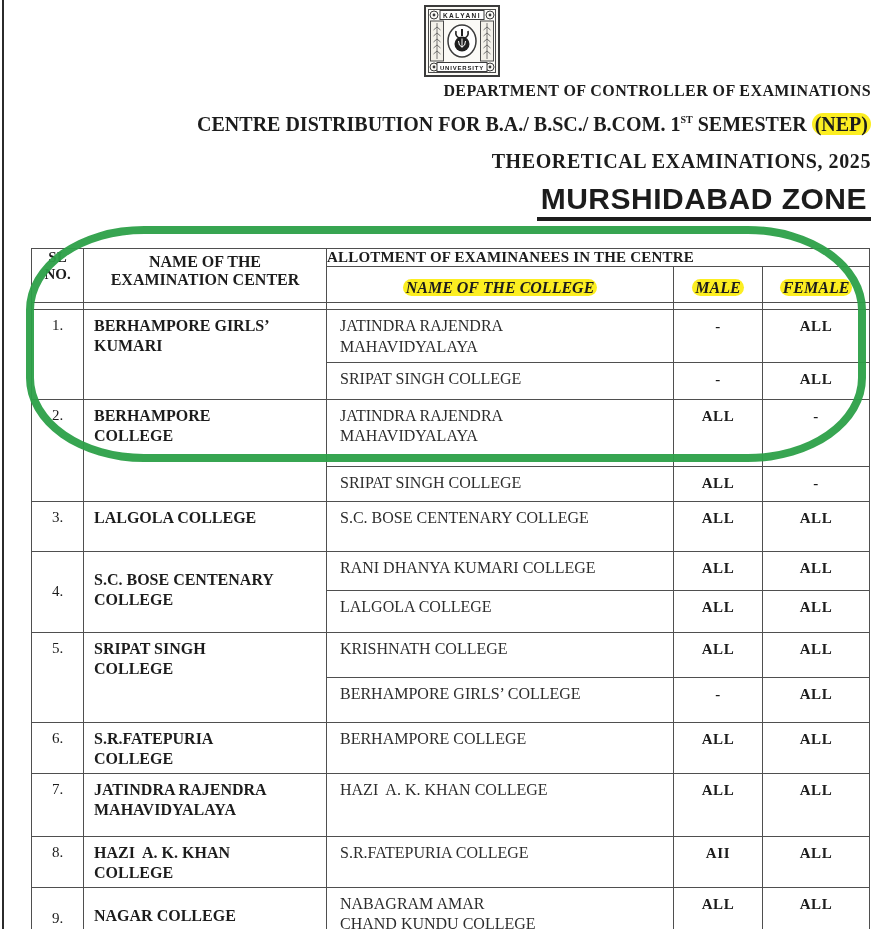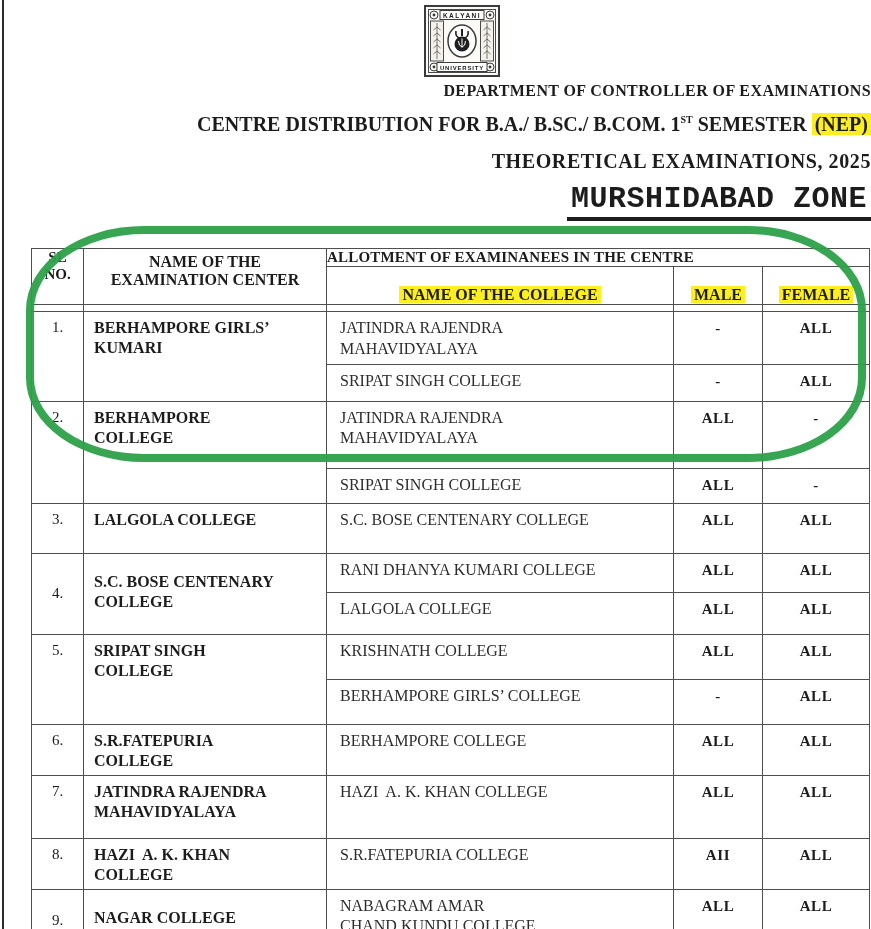--- a/index.html
+++ b/index.html
@@ -13,35 +13,35 @@
   }
   .scan-line { position:absolute; left:2px; top:0; width:2px; height:929px; background:#2b2b2b; }
 
   .logo-wrap { position:absolute; left:424px; top:5px; width:76px; height:72px; }
 
   .hdr { position:absolute; left:0; width:100%; text-align:right; font-weight:bold; white-space:pre-wrap; }
   .dept      { top:82px;  font-size:16px; letter-spacing:0.4px; }
   .titleline { top:113px; font-size:20px; }
   .titleline sup { font-size:10px; vertical-align:super; }
   .subtitle  { top:150px; font-size:20px; letter-spacing:0.6px; }
-  .zone      { top:182px; font-size:30px; font-family:Liberation Mono, monospace; letter-spacing:0.5px;padding-left:12px; }
+  .zone      { top:182px; font-size:30px; font-family:Liberation Sans, sans-serif; letter-spacing:0.5px;padding-left:12px; }
   .zone .uline { border-bottom:4px solid #1d1d1d; padding:0 4px 1px 4px; display:inline-block; }
 
-  .hl { background:#fcee21; padding:0 3px; }
+  .hl { background:#fcee21; padding:0 3px;border-radius:11px; }
 
   table.centre-table {
     position:absolute; left:31px; top:248px; width:838px;
     border-collapse:collapse; table-layout:fixed;
   }
   .centre-table td, .centre-table th { border:1.5px solid #4f4f4f; overflow:hidden; }
 
   .th-allot  { height:18px; font-size:15px; font-weight:bold; text-align:left; letter-spacing:0.2px; }
   .th-sl     { font-size:15px; font-weight:bold; text-align:center; vertical-align:top; white-space:pre-line; }
   .th-center { font-size:16px; font-weight:bold; text-align:center; vertical-align:top; padding-top:4px; white-space:pre-line;margin-top:37px; }
-  .th-sub    { height:36px; font-size:16px; font-weight:bold; text-align:center; vertical-align:top; padding-top:19px; }
+  .th-sub    { height:36px; font-size:16px; font-weight:bold; text-align:center; vertical-align:top; padding-top:12px;font-style:italic; }
 
   .gap-row td { height:7px; padding:0; }
 
   td.sl      { text-align:center; font-size:15px; padding-top:7px; }
   td.center  { font-weight:bold; font-size:16px; padding:6px 6px 4px 10px; white-space:pre-wrap; line-height:1.25; }
   td.college { font-size:16px; color:#2d2d2d; padding:6px 6px 4px 13px; vertical-align:top; white-space:pre-wrap; line-height:1.3; }
   td.val     { font-weight:bold; font-size:15px; text-align:center; vertical-align:top; padding-top:8px; letter-spacing:0.6px; }
   td.top     { vertical-align:top; }
   td.middle  { vertical-align:middle; padding-top:0; }
 

